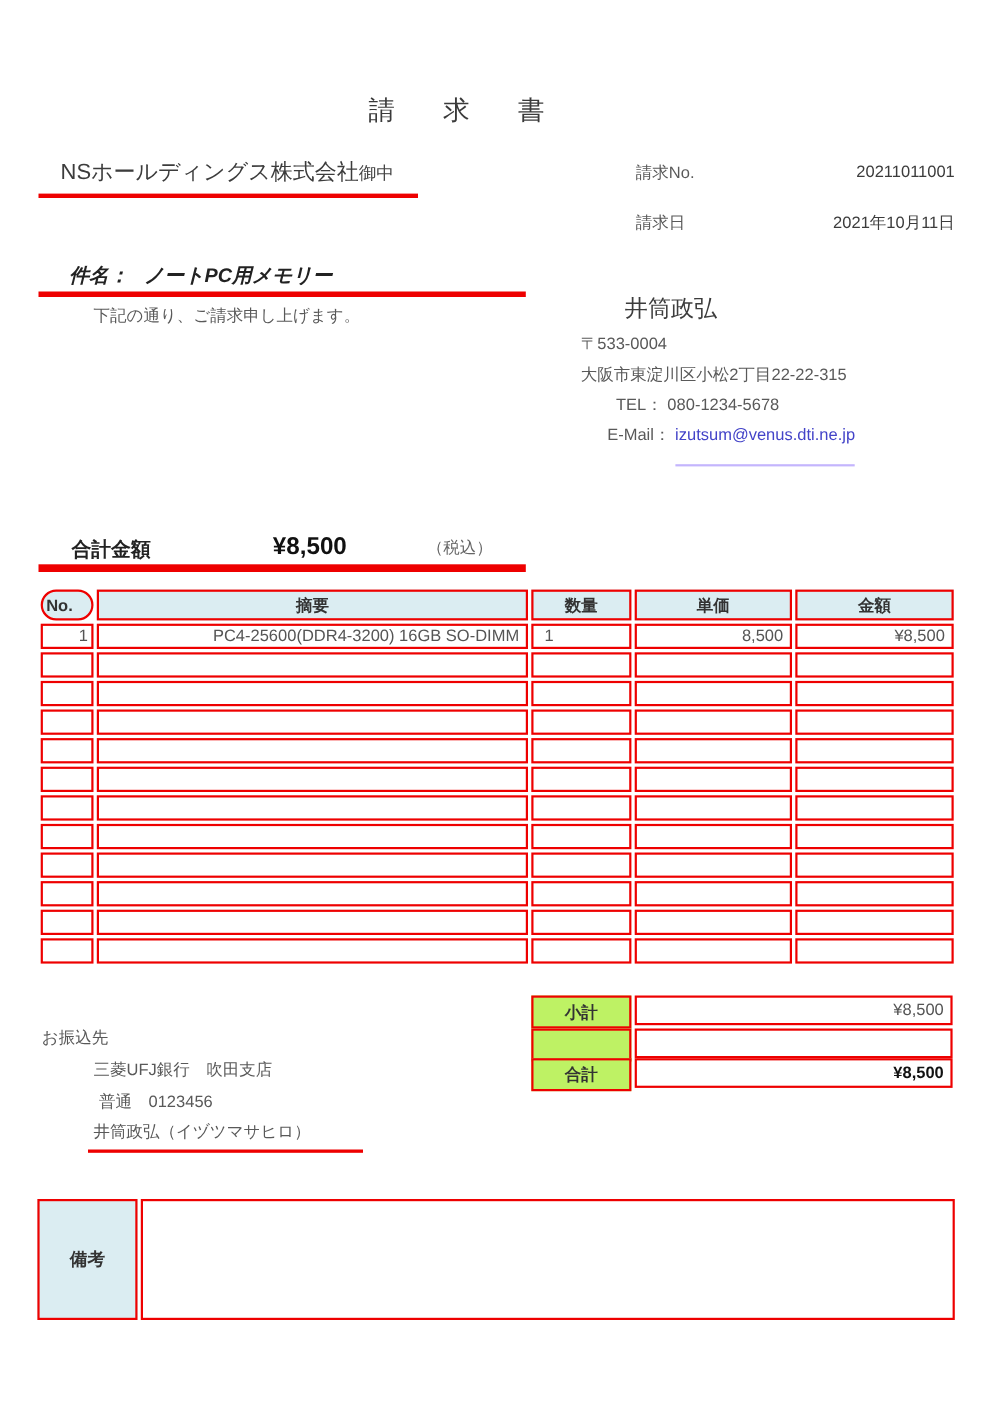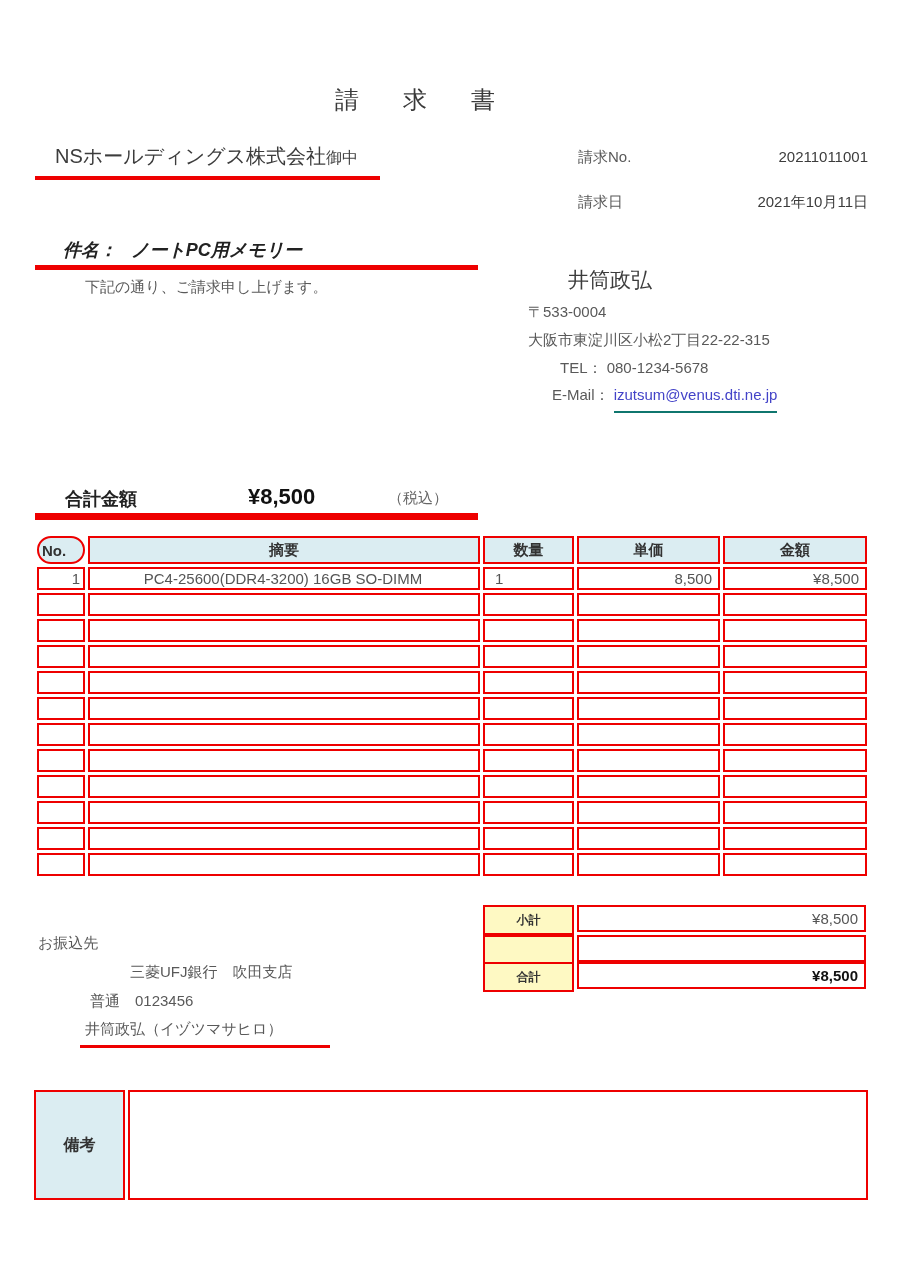--- a/index.html
+++ b/index.html
@@ -41,21 +41,21 @@
   .greeting { top: 278px; left: 85px; font-size: 15px; color: #595959; }
 
   
   .sender-name    { top: 266px; left: 568px; font-size: 21px; color: #3c3c3c; }
   .sender-postal  { top: 303px; left: 528px; font-size: 15px; color: #595959; }
   .sender-address { top: 331px; left: 528px; font-size: 15px; color: #595959; }
   .sender-tel     { top: 359px; left: 560px; font-size: 15px; color: #595959; }
   .sender-email   { top: 386px; left: 552px; font-size: 15px; color: #595959; }
   .email-link {
     color: #4343c8; text-decoration: none;
-    border-bottom: 2px solid #0f766e; padding-bottom: 8px;
+    border-bottom: 2px solid #c4b5fd; padding-bottom: 18px;
   }
 
   
   .banner-label  { top: 487px; left: 65px;  font-size: 18px; font-weight: bold; color: #222; }
   .banner-amount { top: 484px; left: 248px; font-size: 22px; font-weight: bold; color: #111; }
   .banner-tax    { top: 489px; left: 388px; font-size: 15px; color: #666; }
   .banner-rule   { top: 513px; left: 35px; width: 443px; height: 7px; }
 
   
   .items-table {
@@ -77,47 +77,47 @@
     text-align: center;
   }
   .items-table th.th-no { text-align: left; padding-left: 3px; border-radius: 14px; }
   .items-table td { height: 23px; color: #555; }
   .col-no     { width: 48px; }
   .col-desc   { width: 392px; }
   .col-qty    { width: 91px; }
   .col-unit   { width: 143px; }
   .col-amount { width: 144px; }
   td.c-no     { text-align: right; padding-right: 3px; }
-  td.c-desc   { text-align: center;  padding-left: 4px; }
+  td.c-desc   { text-align: right;  padding-left: 4px; }
   td.c-qty    { text-align: left;  padding-left: 10px; }
   td.c-unit   { text-align: right; }
   td.c-amount { text-align: right; }
 
   
   .sum-row { left: 483px; display: flex; gap: 3px; }
   .sum-row .sum-label {
     width: 91px; height: 30px;
-    background: #fef9c3; border: 2px solid #ee0000;
+    background: #bef264; border: 2px solid #ee0000;
     display: flex; align-items: center; justify-content: center;
-    font-size: 12px; font-weight: 600; color: #333;
+    font-size: 15px; font-weight: 600; color: #333;
   }
   .sum-row .sum-value {
     width: 289px; height: 27px;
     background: #fff; border: 2px solid #ee0000;
     display: flex; align-items: center; justify-content: flex-end;
     padding-right: 6px; font-size: 15px; color: #555;
   }
   .sum-subtotal { top: 905px; }
   .sum-blank    { top: 935px; }
   .sum-total    { top: 962px; }
   .sum-total .sum-value { font-weight: bold; color: #111; }
 
   
   .bank-heading { top: 934px; left: 38px; font-size: 15px; color: #595959; }
-  .bank-name    { top: 963px; left: 85px; font-size: 15px; color: #595959; margin-left: 45px; }
+  .bank-name    { top: 963px; left: 85px; font-size: 15px; color: #595959; }
   .bank-account { top: 992px; left: 90px; font-size: 15px; color: #595959; }
   .bank-holder  { top: 1020px; left: 85px; font-size: 15px; color: #595959; }
   .bank-rule    { top: 1045px; left: 80px; width: 250px; height: 3px; }
 
   
   .remarks-box { top: 1070px; left: 34px; width: 834px; height: 110px; display: flex; gap: 3px; margin-top: 20px; }
   .remarks-label {
     width: 91px; height: 110px;
     background: #dbedf2; border: 2px solid #ee0000;
     display: flex; align-items: center; justify-content: center;

